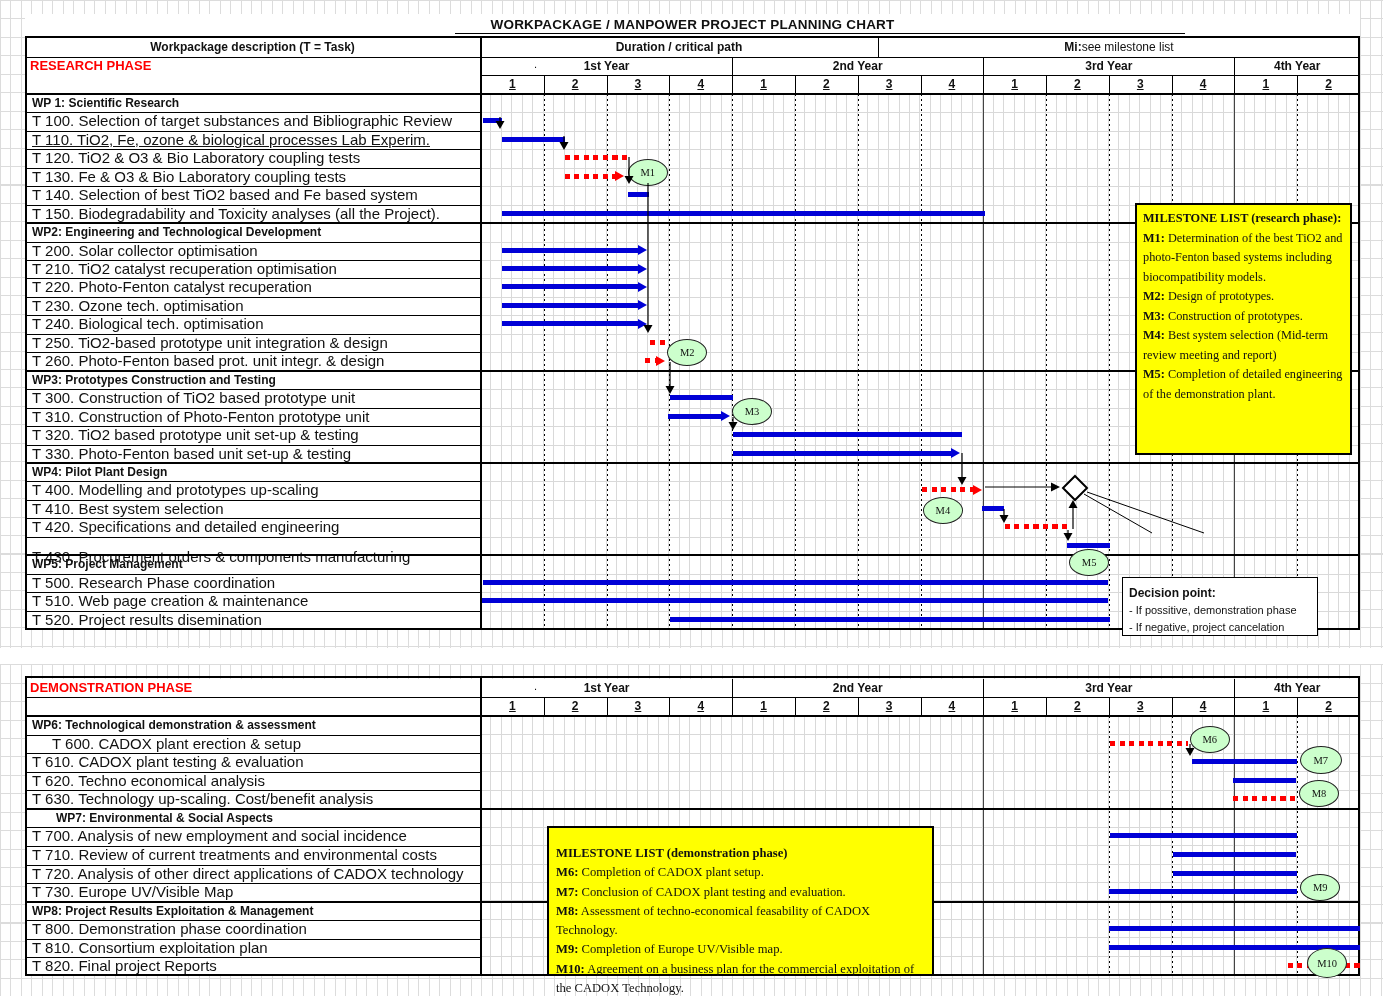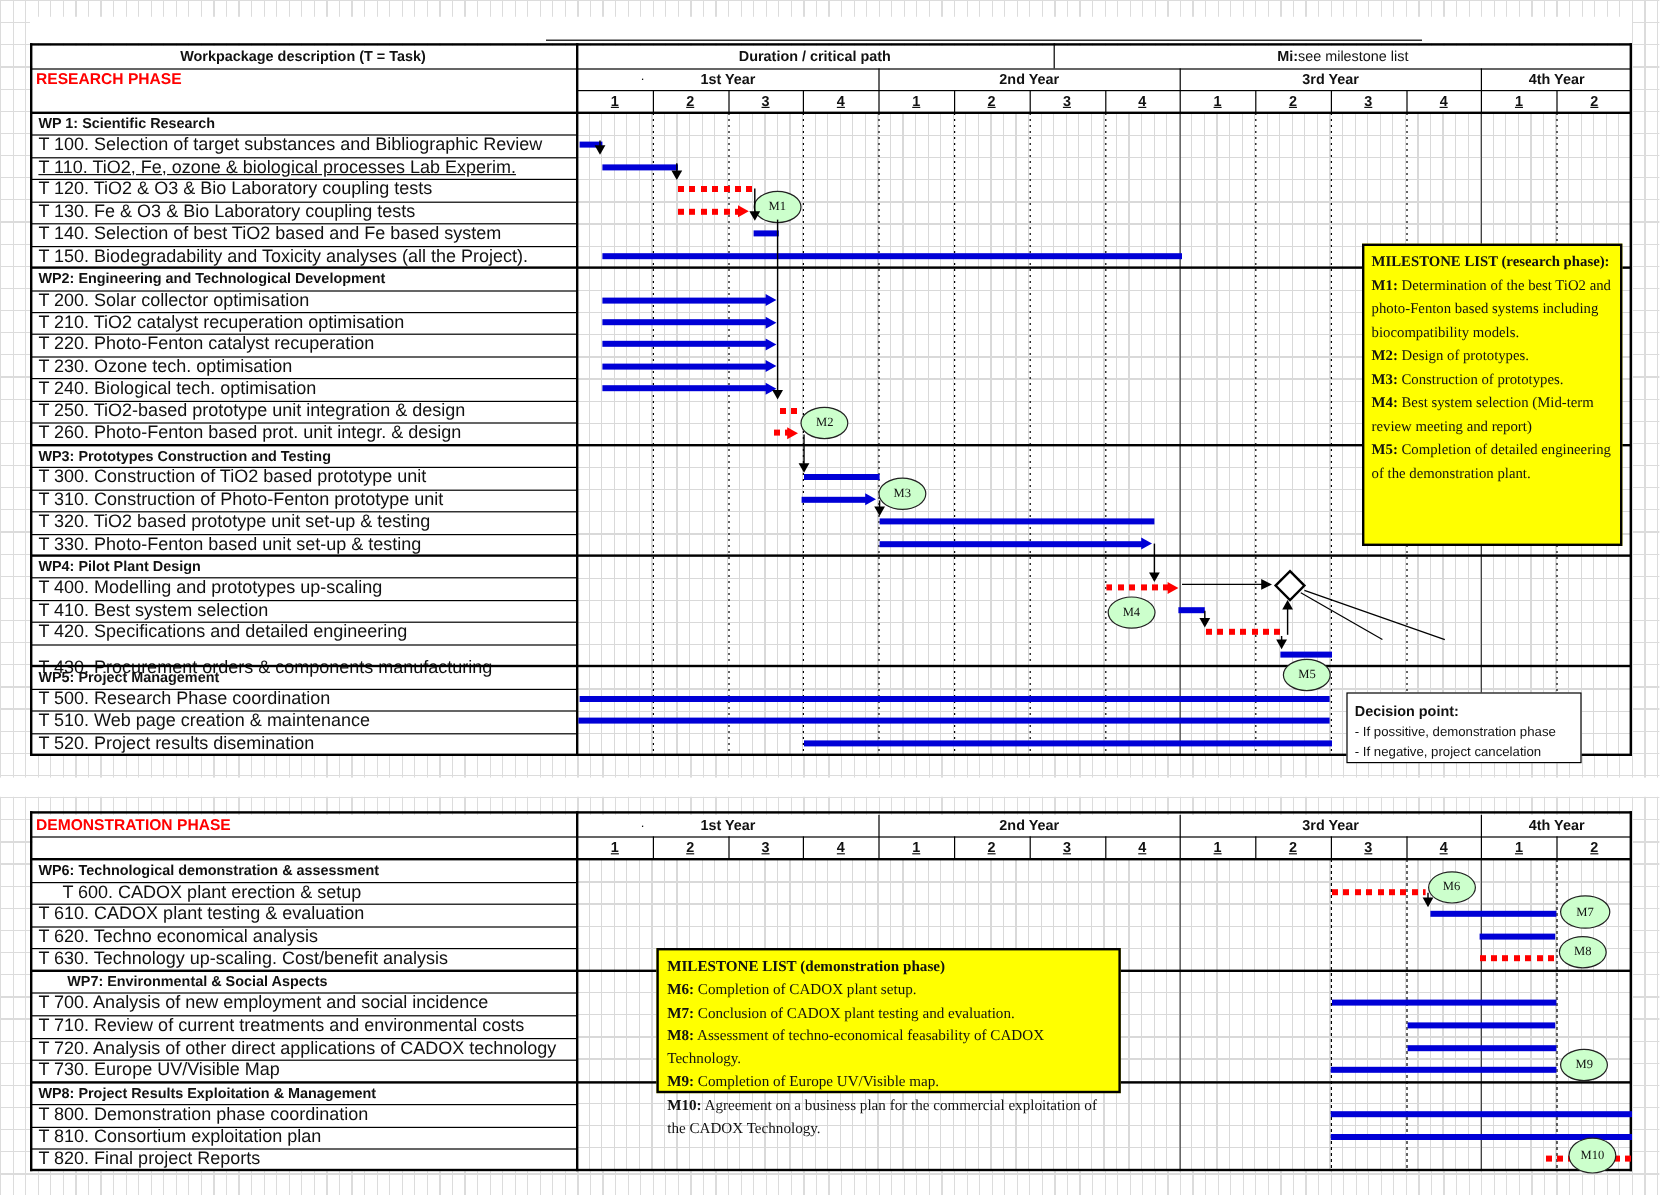--- a/index.html
+++ b/index.html
@@ -39,20 +39,21 @@
   svg{position:absolute;left:0;top:0;pointer-events:none;}
 </style>
 </head>
 <body>
 
 <div id="app">
 
   <div class="abs white" style="left:25px;top:14px;width:1335px;height:22px"></div>
   <div class="abs white" style="left:0;top:648px;width:1383px;height:16px"></div>
 
+  <div class="abs title center" style="left:25px;top:14px;width:1335px;height:20px">WORKPACKAGE / MANPOWER PROJECT PLANNING CHART</div>
   <div class="abs bline" style="left:455px;top:33px;width:730px;height:1px"></div>
 
   <div class="abs white" style="left:27px;top:38px;width:453px;height:56px"></div>
   <div class="abs white" style="left:481px;top:38px;width:879px;height:56px"></div>
   <div class="abs white" style="left:27px;top:94px;width:453px;height:535px"></div>
   <div class="abs white" style="left:27px;top:679px;width:453px;height:297px"></div>
   <div class="abs white" style="left:481px;top:679px;width:879px;height:37px"></div>
 
   <div class="panel" id="rpanel" style="left:480px;top:94px;width:880px;height:535px"></div>
   <div class="panel" id="dpanel" style="left:480px;top:716px;width:880px;height:260px"></div>
@@ -303,21 +304,21 @@
       <div class="ellipse" style="left: 1299.82px; top: 746px; width: 40px; height: 26px;">M7</div>
       <div class="ellipse" style="left: 1298.94px; top: 779.5px; width: 38px; height: 25px;">M8</div>
       <div class="ellipse" style="left: 1300.19px; top: 873.5px; width: 38px; height: 25px;">M9</div>
       <div class="ellipse" style="left: 1307.1px; top: 948px; width: 38px; height: 28px;">M10</div>
     </div>
 
   <div class="abs mbox" id="mbox-r" style="left:1135px;top:203px;width:217px;height:252px;padding:4px 6px;font-size:12.3px;line-height:19.5px;box-sizing:border-box">
     <span class="mtitle">MILESTONE LIST (research phase):</span>
     <span id="mbox-r-items"><br><b>M1:</b><span> Determination of the best TiO2 and photo-Fenton based systems including biocompatibility models.</span><br><b>M2:</b><span> Design of prototypes.</span><br><b>M3:</b><span> Construction of prototypes.</span><br><b>M4:</b><span> Best system selection (Mid-term review meeting and report)</span><br><b>M5:</b><span> Completion of detailed engineering of the demonstration plant.</span></span>
   </div>
-  <div class="abs mbox" id="mbox-d" style="left:547px;top:790px;width:387px;height:121px;padding:4px 7px;font-size:12.6px;line-height:19.3px;box-sizing:border-box">
+  <div class="abs mbox" id="mbox-d" style="left:547px;top:826px;width:387px;height:150px;padding:16px 7px;font-size:12.6px;line-height:19.3px;box-sizing:border-box">
     <span class="mtitle">MILESTONE LIST (demonstration phase)</span>
     <span id="mbox-d-items"><br><b>M6:</b><span> Completion of CADOX plant setup.</span><br><b>M7:</b><span> Conclusion of CADOX plant testing and evaluation.</span><br><b>M8:</b><span> Assessment of techno-economical feasability of CADOX Technology.</span><br><b>M9:</b><span> Completion of Europe UV/Visible map.</span><br><b>M10:</b><span> Agreement on a business plan for the commercial exploitation of the CADOX Technology.</span></span>
   </div>
 
   <div class="abs" id="decision-box" style="left:1122px;top:533px;width:196px;height:59px;box-sizing:border-box">
     <div class="dtitle">Decision point:</div>
     <div>- If possitive, demonstration phase</div>
     <div>- If negative, project cancelation</div>
   </div>
 

